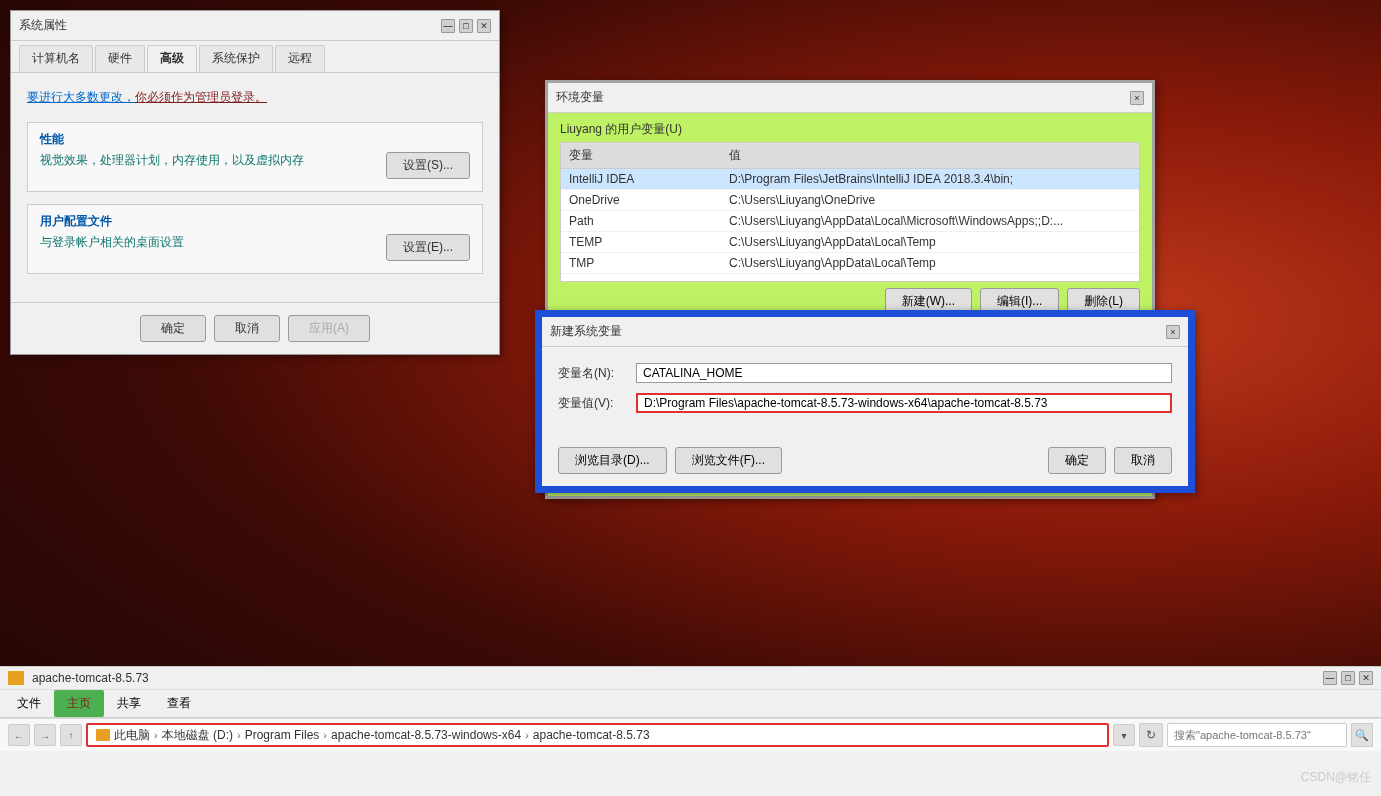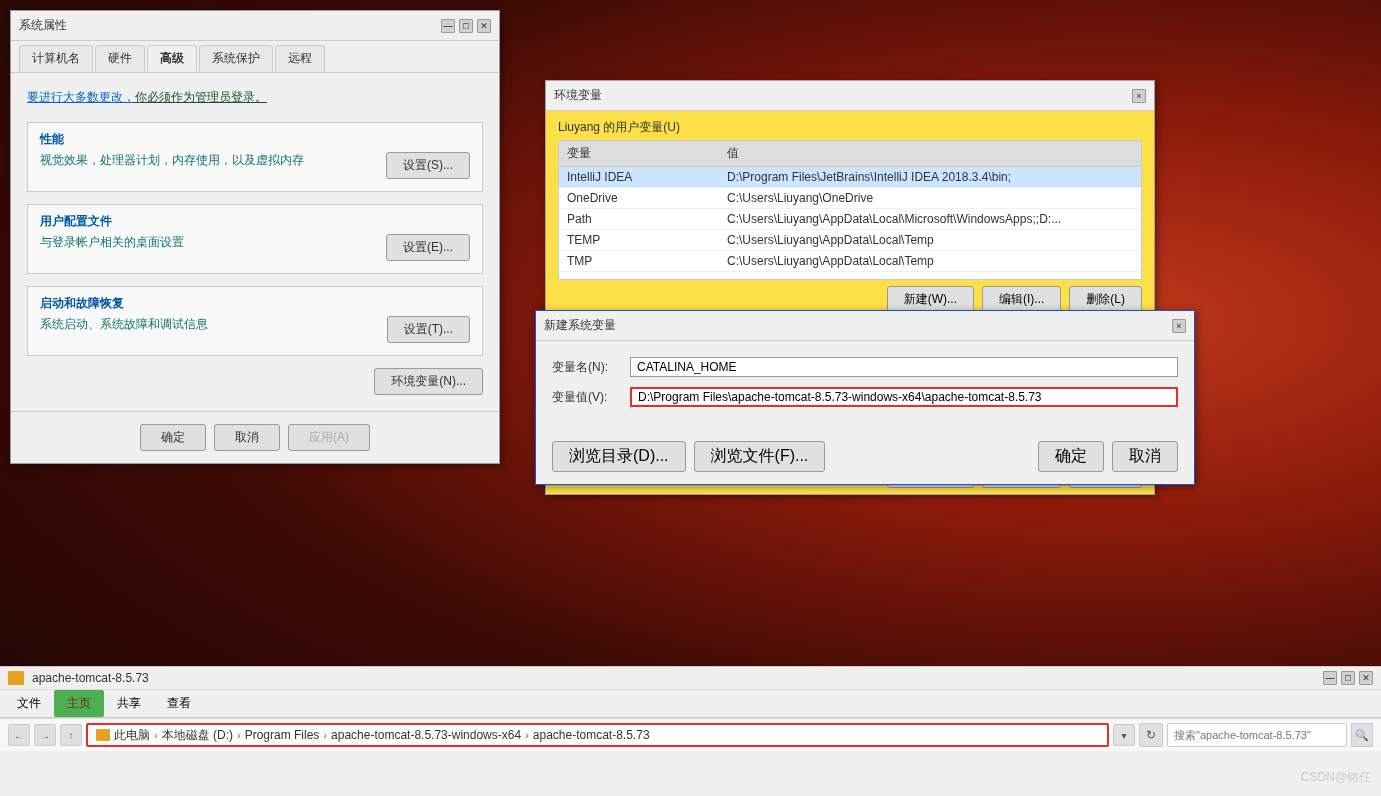--- a/index.html
+++ b/index.html
@@ -294,22 +294,22 @@
     .footer-btn.disabled {
       color: #aaa;
     }
 
     
     .env-vars-window {
       position: absolute;
       top: 80px;
       left: 545px;
       width: 610px;
-      background: #fde047;
-      border: 1px solid #a3a3a3;
+      background: #bef264;
+      border: 3px solid #a3a3a3;
       box-shadow: 2px 2px 8px rgba(0,0,0,0.4);
       z-index: 30;
     }
 
     .env-section-title {
       font-size: 12px;
       color: #333;
       padding: 8px 12px 4px;
     }
 
@@ -378,21 +378,21 @@
       margin: 4px 0;
     }
 
     
     .new-var-dialog {
       position: absolute;
       top: 310px;
       left: 535px;
       width: 660px;
       background: #f0f0f0;
-      border: 1px solid #1d4ed8;
+      border: 7px solid #1d4ed8;
       box-shadow: 2px 2px 8px rgba(0,0,0,0.4);
       z-index: 40;
     }
 
     .dialog-content {
       padding: 16px;
     }
 
     .form-row {
       display: flex;
@@ -420,21 +420,21 @@
     .form-input.highlighted {
       border: 2px solid #e03030;
     }
 
     .dialog-btn {
       padding: 4px 16px;
       background: #e0e0e0;
       border: 1px solid #999;
       border-radius: 3px;
       cursor: pointer;
-      font-size: 16px;
+      font-size: 12px;
     }
 
     .dialog-footer {
       display: flex;
       align-items: center;
       padding: 8px 16px 12px;
       gap: 8px;
     }
   </style>
 </head>
@@ -457,44 +457,36 @@
   <div class="tab-bar">
     <div class="tab-item">计算机名</div>
     <div class="tab-item">硬件</div>
     <div class="tab-item active">高级</div>
     <div class="tab-item">系统保护</div>
     <div class="tab-item">远程</div>
   </div>
 
   <div class="window-content">
     <div class="warning-text">
-      <span>要进行大多数更改，</span><span style="color:#14532d;text-decoration:underline;">你必须作为管理员登录。</span>
+      <span>要进行大多数更改，</span><span style="color:#7f1d1d;text-decoration:underline;">你必须作为管理员登录。</span>
     </div>
 
     <div class="section-group clearfix">
       <div class="section-label">性能</div>
       <button class="section-btn">设置(S)...</button>
       <div class="section-desc">视觉效果，处理器计划，内存使用，以及虚拟内存</div>
     </div>
 
     <div class="section-group clearfix">
       <div class="section-label">用户配置文件</div>
       <button class="section-btn">设置(E)...</button>
       <div class="section-desc">与登录帐户相关的桌面设置</div>
     </div>
 
-    <div class="section-group clearfix">
-      <div class="section-label">启动和故障恢复</div>
-      <button class="section-btn">设置(T)...</button>
-      <div class="section-desc">系统启动、系统故障和调试信息</div>
-    </div>
-
-    <div style="display:flex;justify-content:flex-end;margin-top:8px;">
-      <button class="section-btn" style="float:none;">环境变量(N)...</button>
-    </div>
+
   </div>
 
   <div class="window-footer">
     <button class="footer-btn">确定</button>
     <button class="footer-btn">取消</button>
     <button class="footer-btn disabled">应用(A)</button>
   </div>
 </div>
 
 <div class="env-vars-window">

